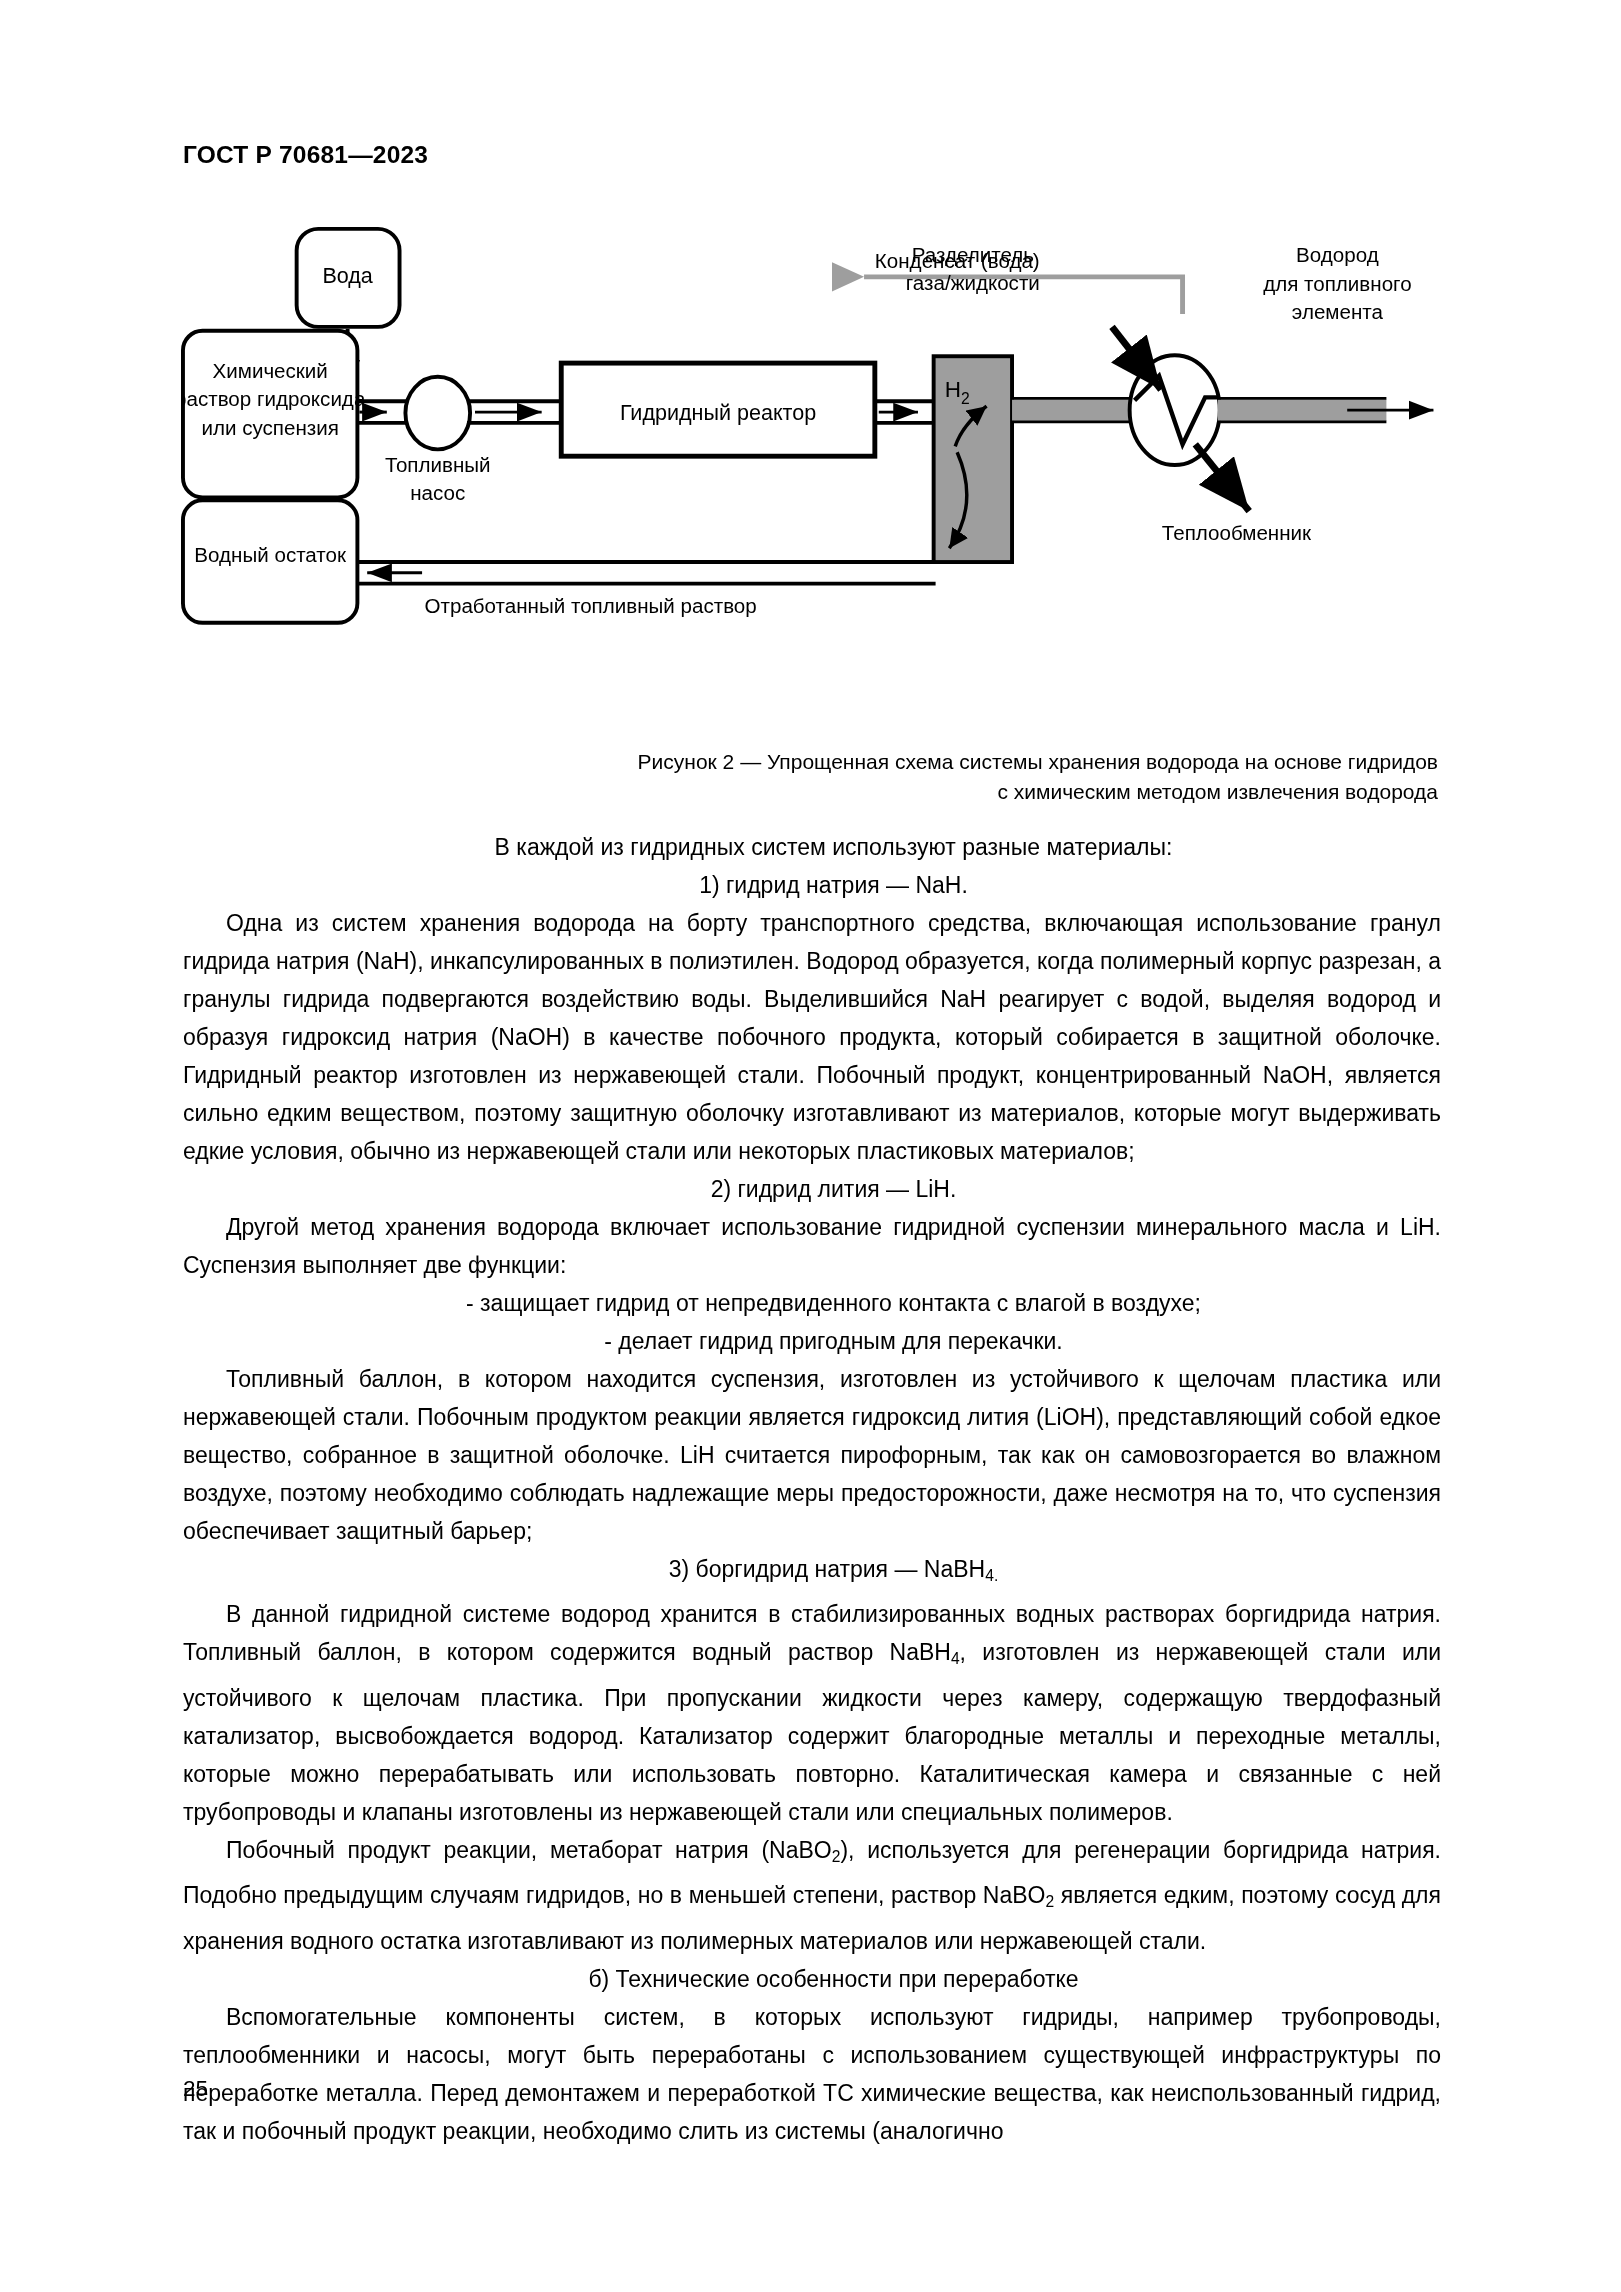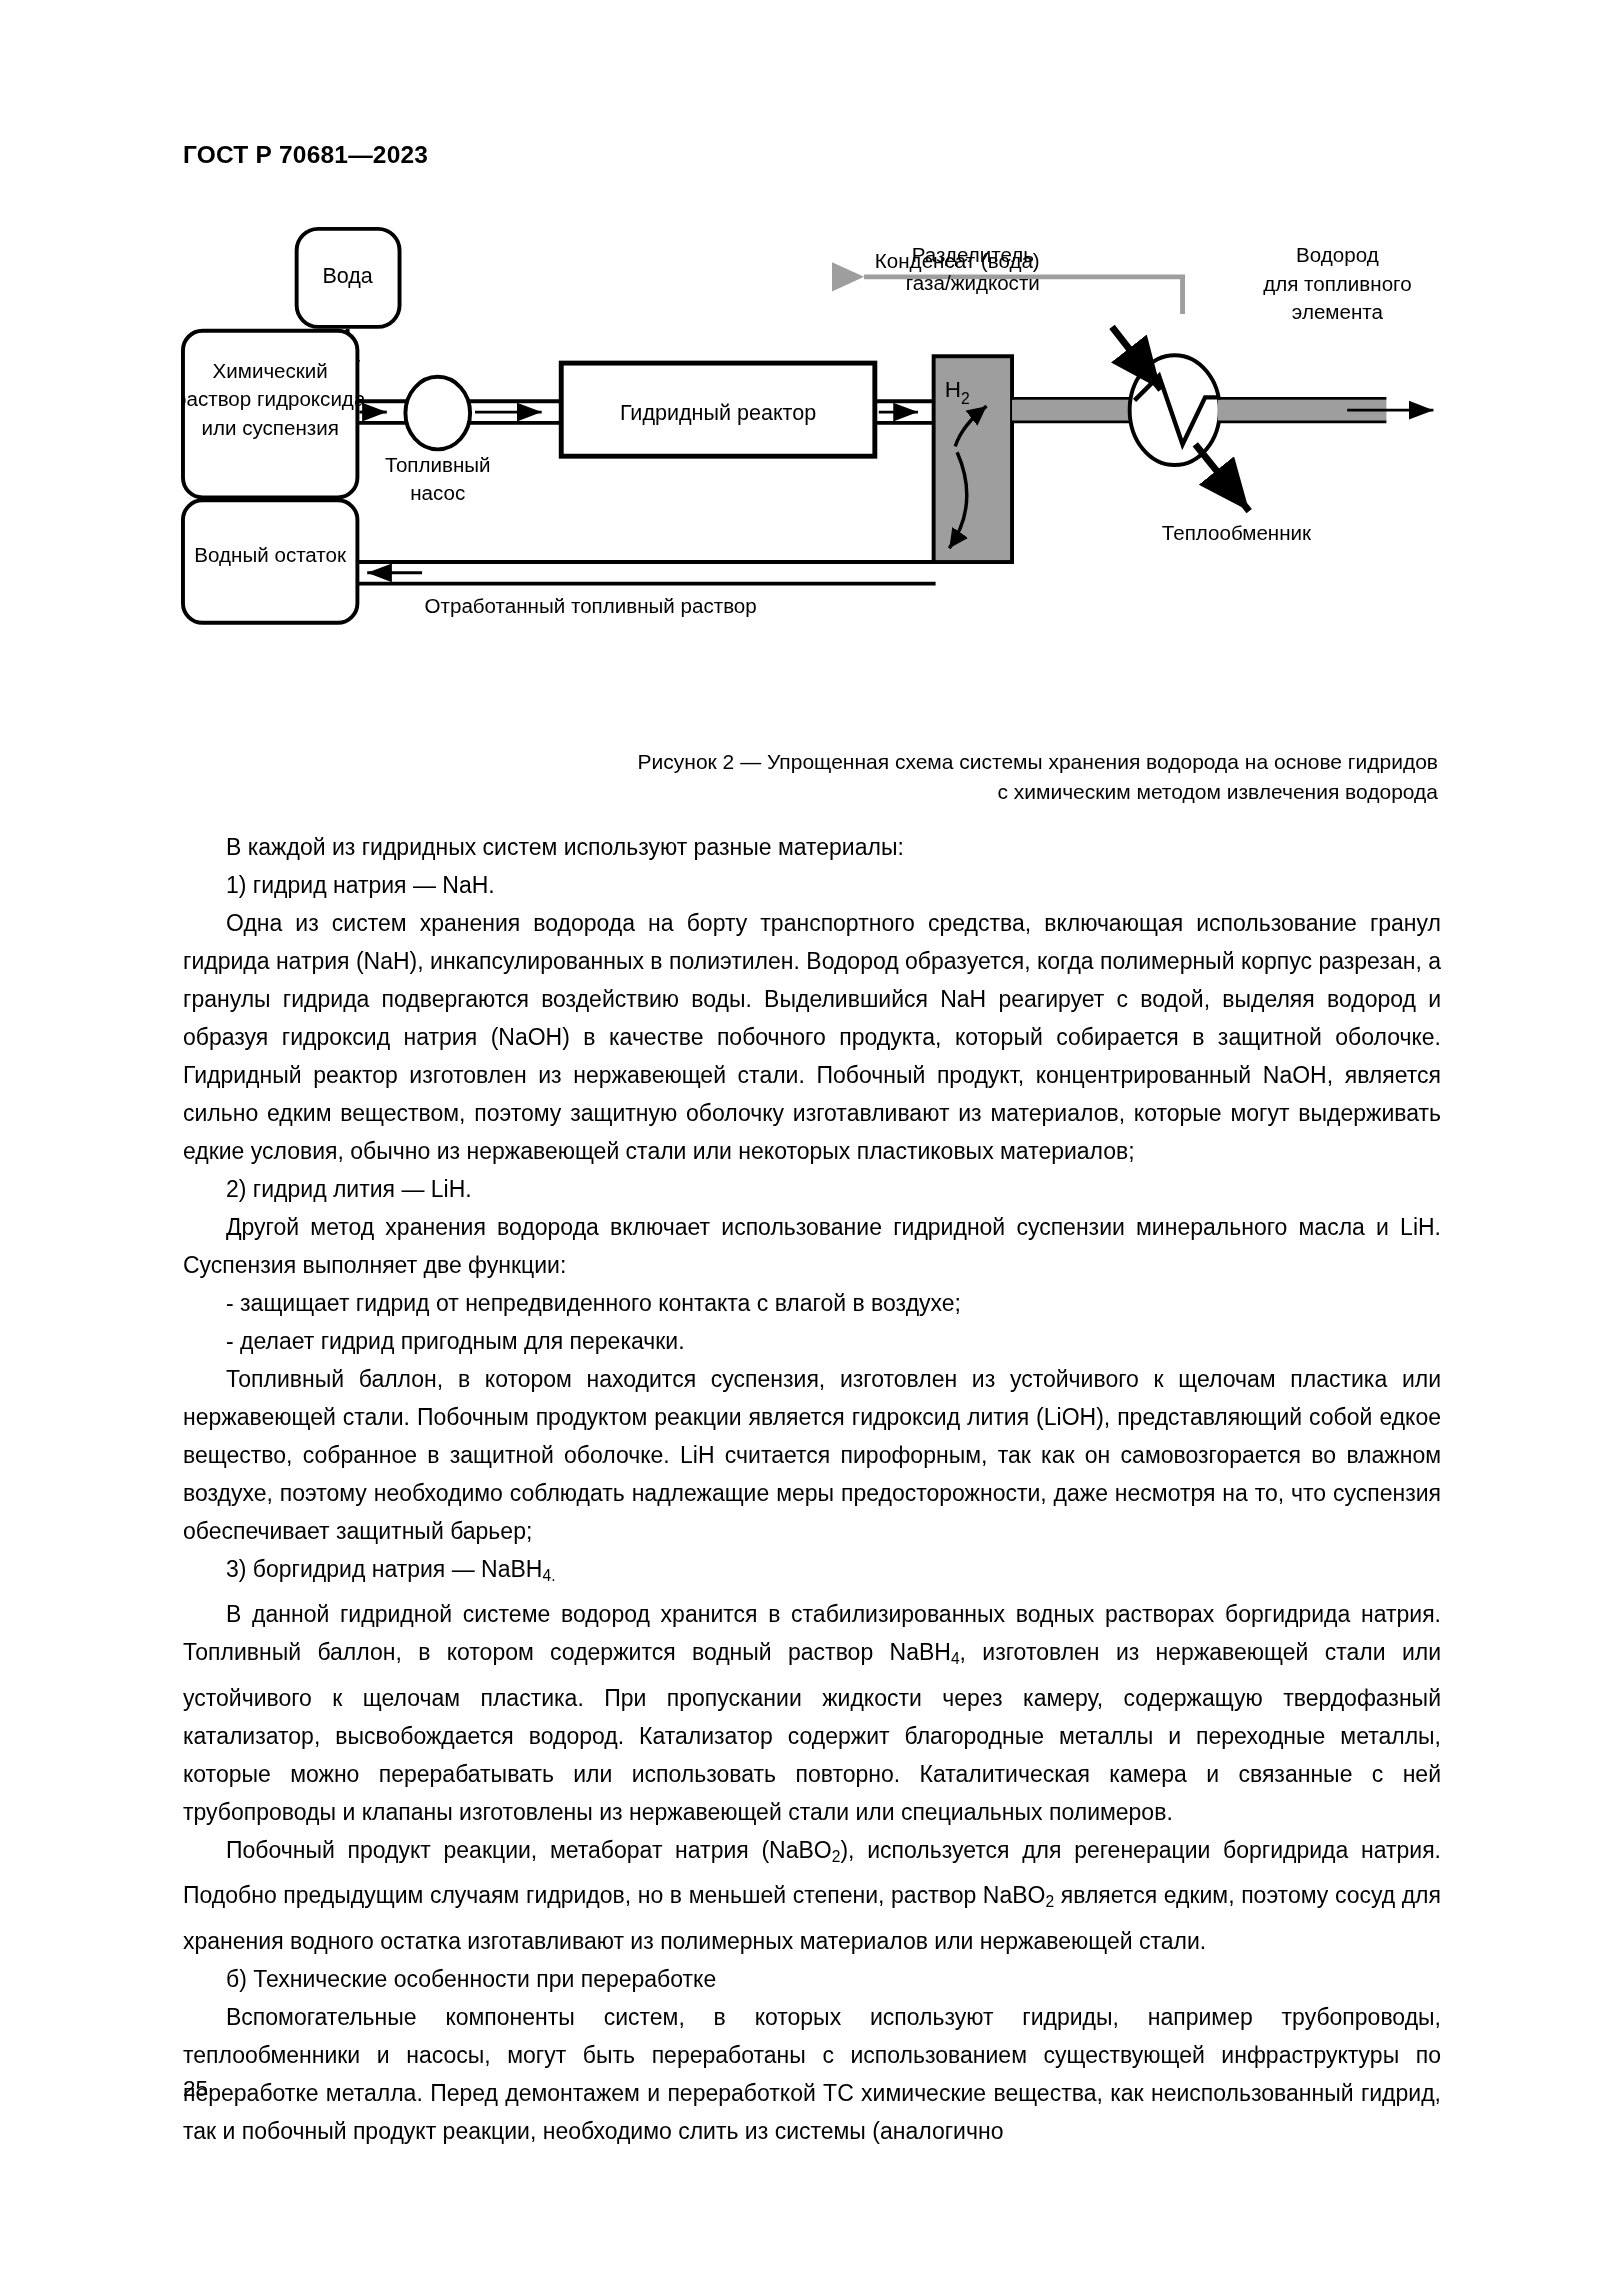--- a/index.html
+++ b/index.html
@@ -65,21 +65,21 @@
   .body-text p {
     margin: 0;
     text-align: justify;
     text-justify: inter-word;
     text-indent: 0;
   }
   .body-text p.indent {
     text-indent: 43px;
   }
   .body-text p.nojust {
-    text-align: left;
+    text-align: center;
   }
   sub { font-size: 0.68em; vertical-align: -0.28em; }
 
   .page-number {
     position: absolute;
     left: 183px;
     top: 2076px;
     font-size: 22.5px;
   }
 </style>

